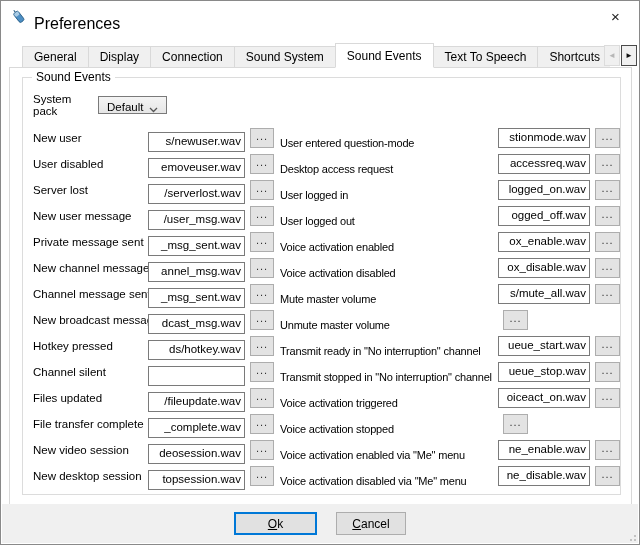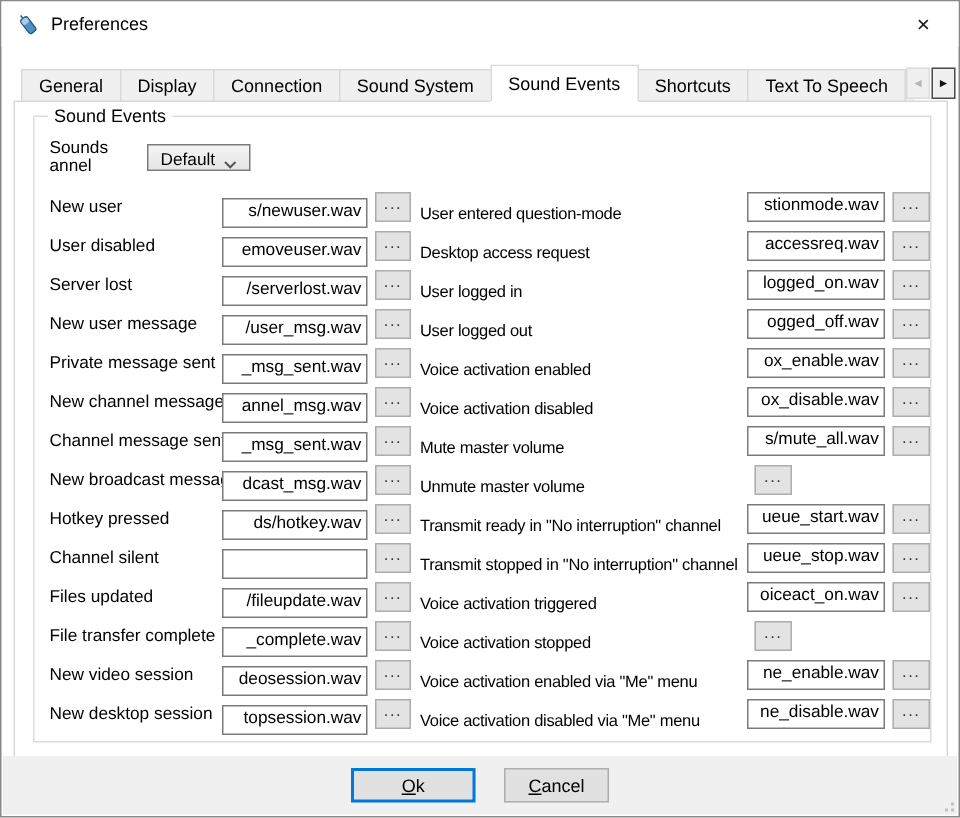--- a/index.html
+++ b/index.html
@@ -6,27 +6,27 @@
   body{
     width:640px;height:545px;position:relative;
     font-family:"Liberation Sans",sans-serif;font-size:12px;color:#000;
     background:#fff;overflow:hidden;
   }
   .window{position:absolute;inset:0;background:#fff;border:1px solid #898989;box-sizing:border-box;}
 
   
   .titlebar{position:absolute;top:0;left:0;right:0;height:30px;background:#fff;}
   .app-icon{position:absolute;left:10px;top:7px;width:16px;height:16px;}
-  .title-text{position:absolute;left:33px;top:0;line-height:30px;font-size:12px;white-space:nowrap;}
+  .title-text{position:absolute;left:33px;top:8px;line-height:30px;font-size:16px;white-space:nowrap;}
   .close-btn{position:absolute;top:1px;right:1px;width:45px;height:29px;display:flex;align-items:center;justify-content:center;font-size:15px;color:#1a1a1a;cursor:default;}
 
   
   .tabs{position:absolute;left:9px;top:42px;height:25px;display:flex;align-items:flex-end;z-index:3;width:600px;overflow:hidden;}
   .tab{background:#f0f0f0;border:1px solid #d9d9d9;margin-left:-1px;height:22px;box-sizing:border-box;padding:3px 11px 0;white-space:nowrap;font-size:12px;}
-  .tab:first-child{margin-left:4px;text-align:center;}
+  .tab:first-child{margin-left:12px;text-align:center;}
   .tab.active{background:#fff;border-bottom:1px solid #fff;height:25px;padding-top:5px;position:relative;z-index:4;}
   .tab-scroll{position:absolute;top:44px;width:16px;height:21px;z-index:5;display:flex;align-items:center;justify-content:center;font-size:8px;box-sizing:border-box;}
   .tab-scroll.left{right:19px;background:#f0f0f0;border:1px solid #dcdcdc;color:#b7b7b7;}
   .tab-scroll.right{right:2px;background:#f0f0f0;border:1px solid #4a4a4a;color:#111;}
 
   
   .page{position:absolute;left:8px;top:66px;width:623px;height:439px;background:#fff;border:1px solid #d9d9d9;box-sizing:border-box;z-index:1;}
 
   
   .group{position:absolute;left:12px;top:9px;right:10px;bottom:10px;border:1px solid #dcdcdc;}
@@ -81,33 +81,33 @@
     <span class="title-text">Preferences</span>
     <span class="close-btn">×</span>
   </div>
 
   <div class="tabs" id="tabs">
       <div class="tab">General</div>
       <div class="tab">Display</div>
       <div class="tab">Connection</div>
       <div class="tab">Sound System</div>
       <div class="tab active">Sound Events</div>
+      <div class="tab">Text To Speech</div>
       <div class="tab">Shortcuts</div>
-      <div class="tab">Text To Speech</div>
       <div class="tab">Video</div>
     </div>
   <span class="tab-scroll left">◄</span>
   <span class="tab-scroll right">►</span>
 
   <div class="page">
     <div class="group">
       <span class="group-label">Sound Events</span>
 
       <div class="sp-row">
-        <span class="sp-label">Sounds annel</span>
+        <span class="sp-label">System pack</span>
         <span class="combo">
           <span class="val">Default</span>
           <svg width="9" height="6" viewBox="0 0 9 6">
               <polyline points="1,1 4.5,4.5 8,1" fill="none" stroke="#555" stroke-width="1.3"></polyline>
             </svg>
         </span>
       </div>
 
       <div class="col col-left" id="col-left">
           <div class="row">

